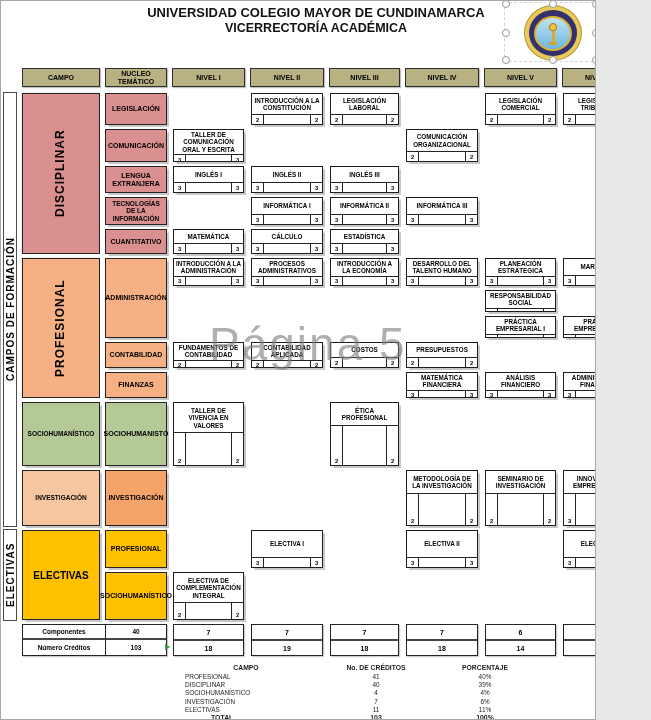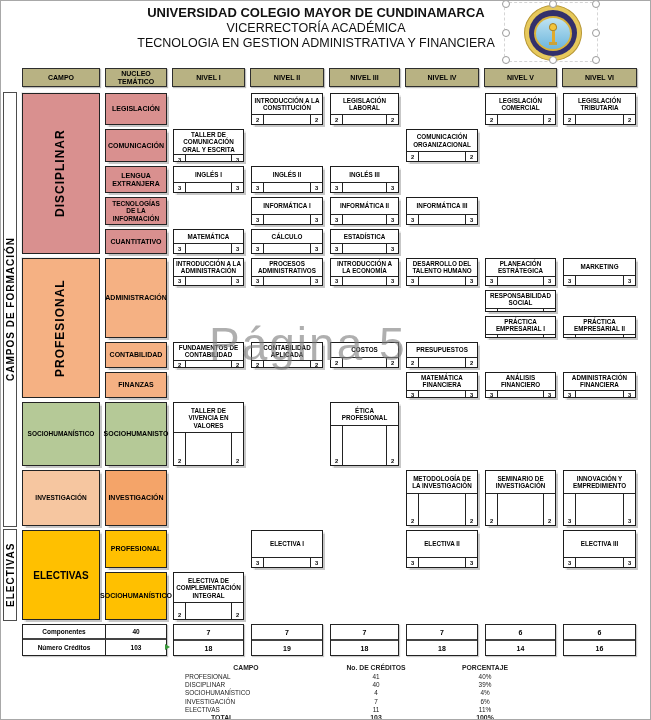--- a/index.html
+++ b/index.html
@@ -1,21 +1,21 @@
 <!DOCTYPE html>
 <html><head>
 <meta charset="utf-8">
 <style>
   html,body{margin:0;padding:0;background:#e8e8e8;font-family:"Liberation Sans",sans-serif;}
-  .page{position:relative;width:651px;height:720px;background:#ffffff;border:1px solid #a8a8a8;
+  .page{position:relative;width:596px;height:720px;background:#ffffff;border:1px solid #a8a8a8;
         box-sizing:border-box;overflow:hidden;}
   
   .titles{position:absolute;left:95px;top:4px;width:440px;text-align:center;color:#111;z-index:3;}
   .titles .t1{font-size:13px;font-weight:bold;line-height:1.22;}
-  .titles .t2{font-size:12.5px;font-weight:normal;line-height:1.22;}
+  .titles .t2{font-size:12.5px;font-weight:bold;line-height:1.22;}
   
   .logo-box{position:absolute;left:503px;top:1px;width:94px;height:60px;z-index:4;
             border:1px dashed #d5d5d5;box-sizing:border-box;}
   .handle{position:absolute;width:6px;height:6px;border-radius:50%;background:#fff;border:1px solid #9a9a9a;z-index:6;}
   .emblem{position:absolute;left:19px;top:2px;width:56px;height:54px;border-radius:50%;
           background:#e7c95c;border:1px solid #b69634;display:flex;align-items:center;justify-content:center;}
   .emblem .ring1{width:48px;height:46px;border-radius:50%;background:#33306b;display:flex;align-items:center;justify-content:center;}
   .emblem .ring2{width:38px;height:35px;border-radius:50%;background:#d9b23a;display:flex;align-items:center;justify-content:center;}
   .emblem .field{width:34px;height:31px;border-radius:50%;background:linear-gradient(#bfe3f2,#6db6dd);
                  display:flex;align-items:flex-end;justify-content:center;overflow:hidden;}
@@ -83,21 +83,20 @@
           border-top:3px solid transparent;border-bottom:3px solid transparent;border-left:5px solid #3a9a3a;}
 </style>
 </head>
 <body>
 
 <div class="page">
 
   <div class="titles">
     <div class="t1">UNIVERSIDAD COLEGIO MAYOR DE CUNDINAMARCA</div>
     <div class="t2">VICERRECTORÍA ACADÉMICA</div>
-    <div class="t2">TECNOLOGIA EN GESTION ADMINISTRATIVA Y FINANCIERA</div>
   </div>
 
   <div class="logo-box">
     <div class="emblem">
       <div class="ring1">
           <div class="ring2">
             <div class="field">
         <div class="torch">
           <div class="flame"></div>
                 <div class="stem"></div>

